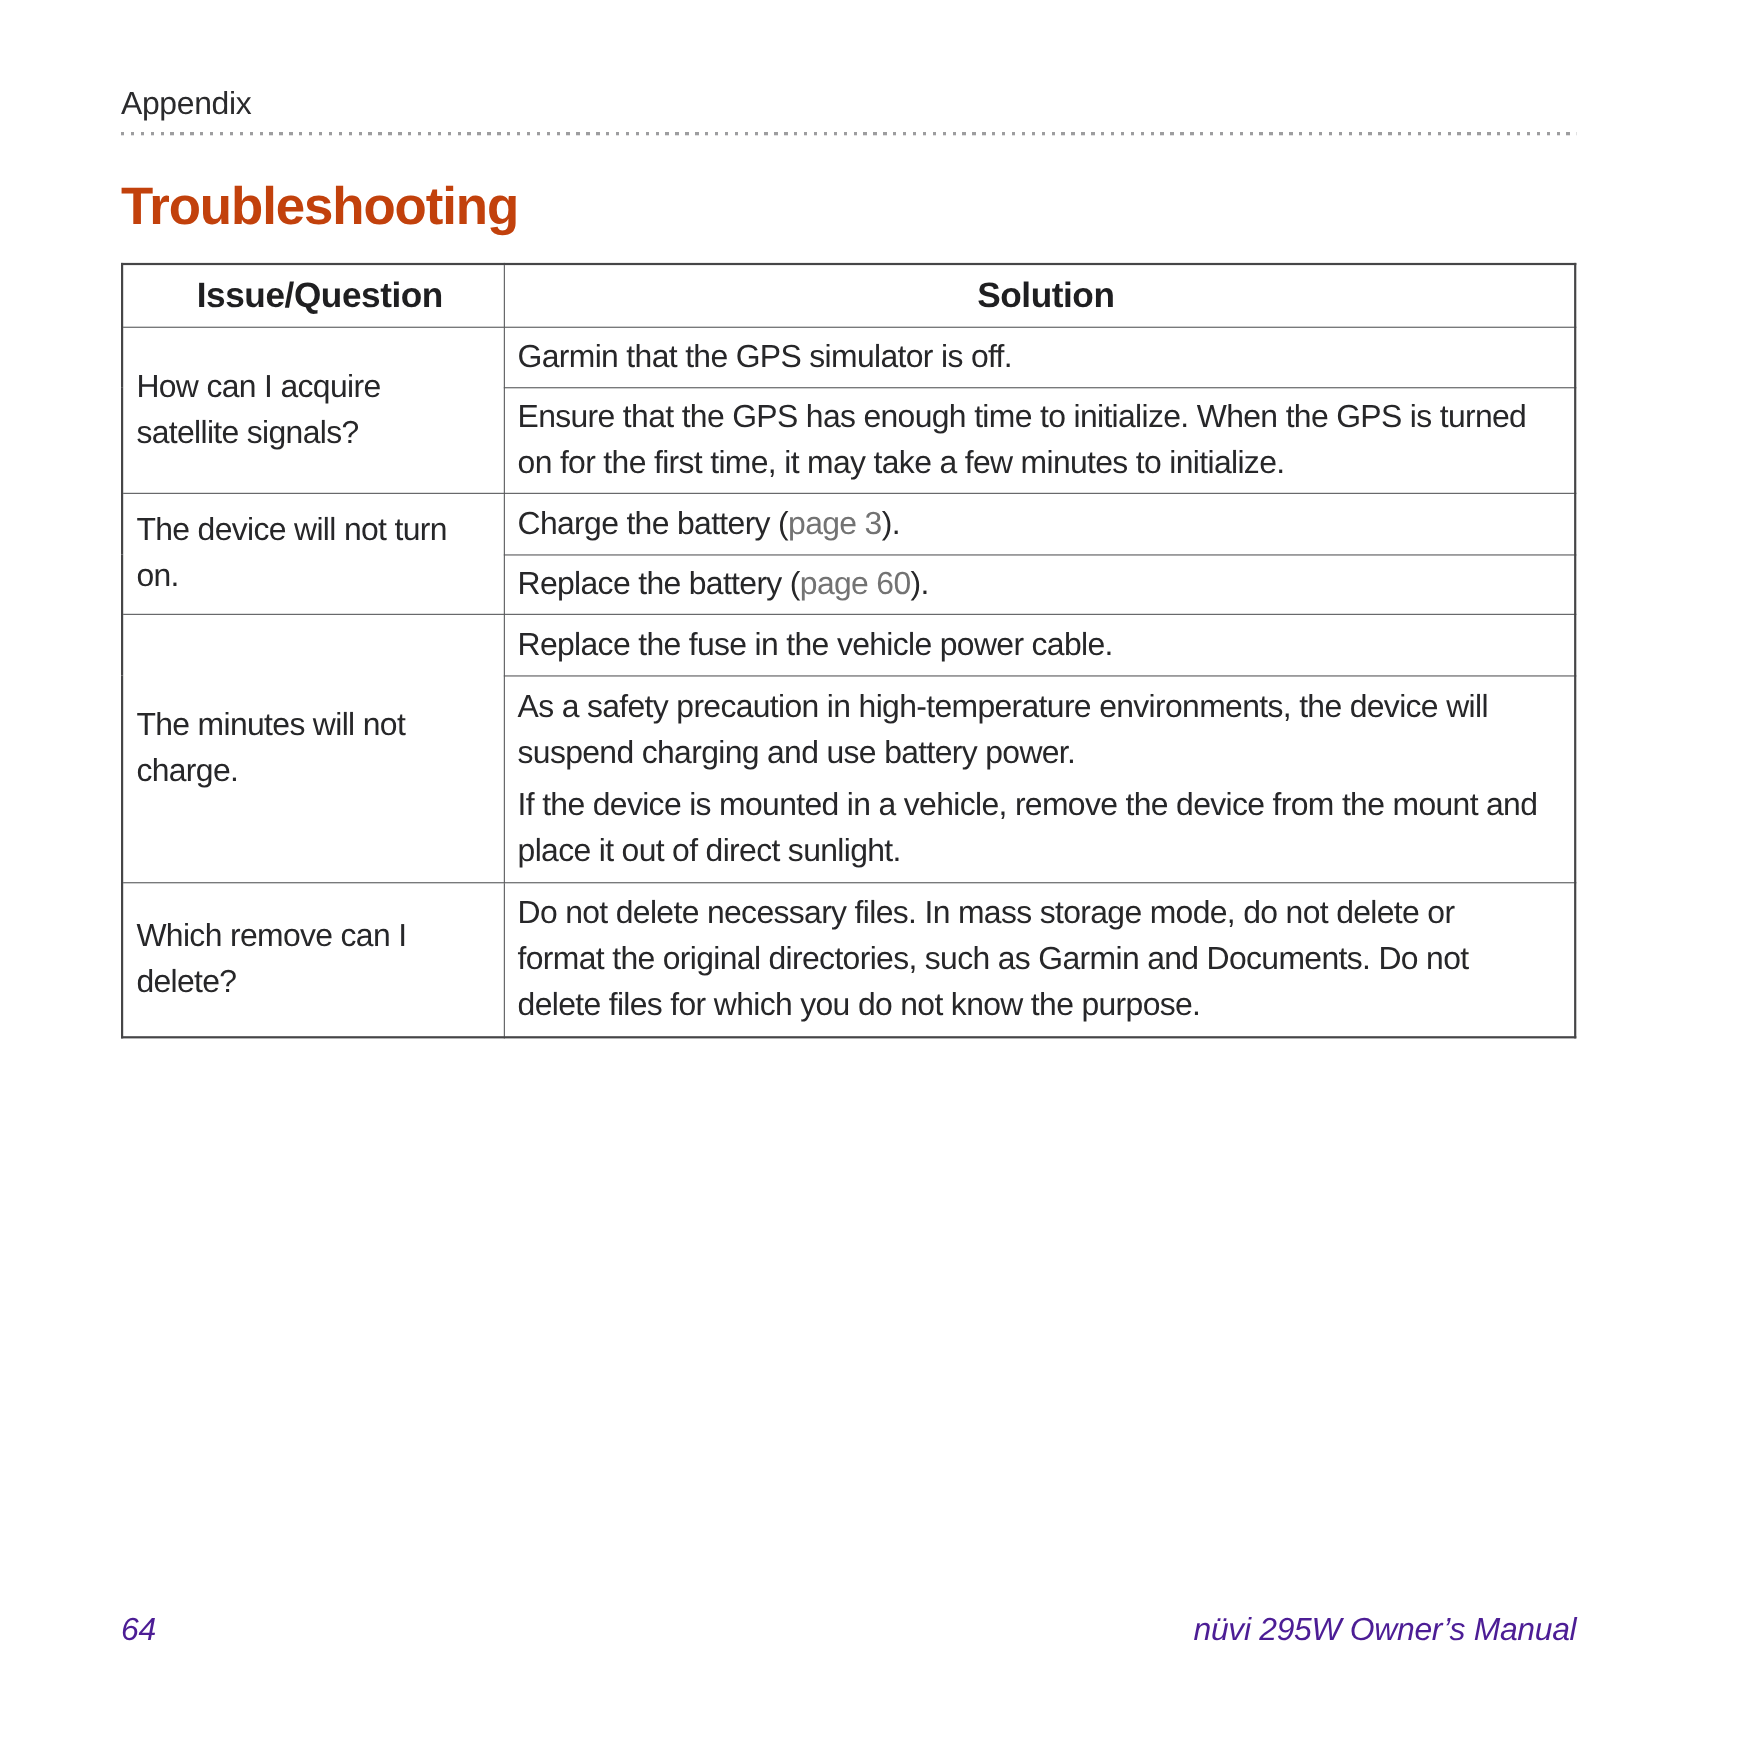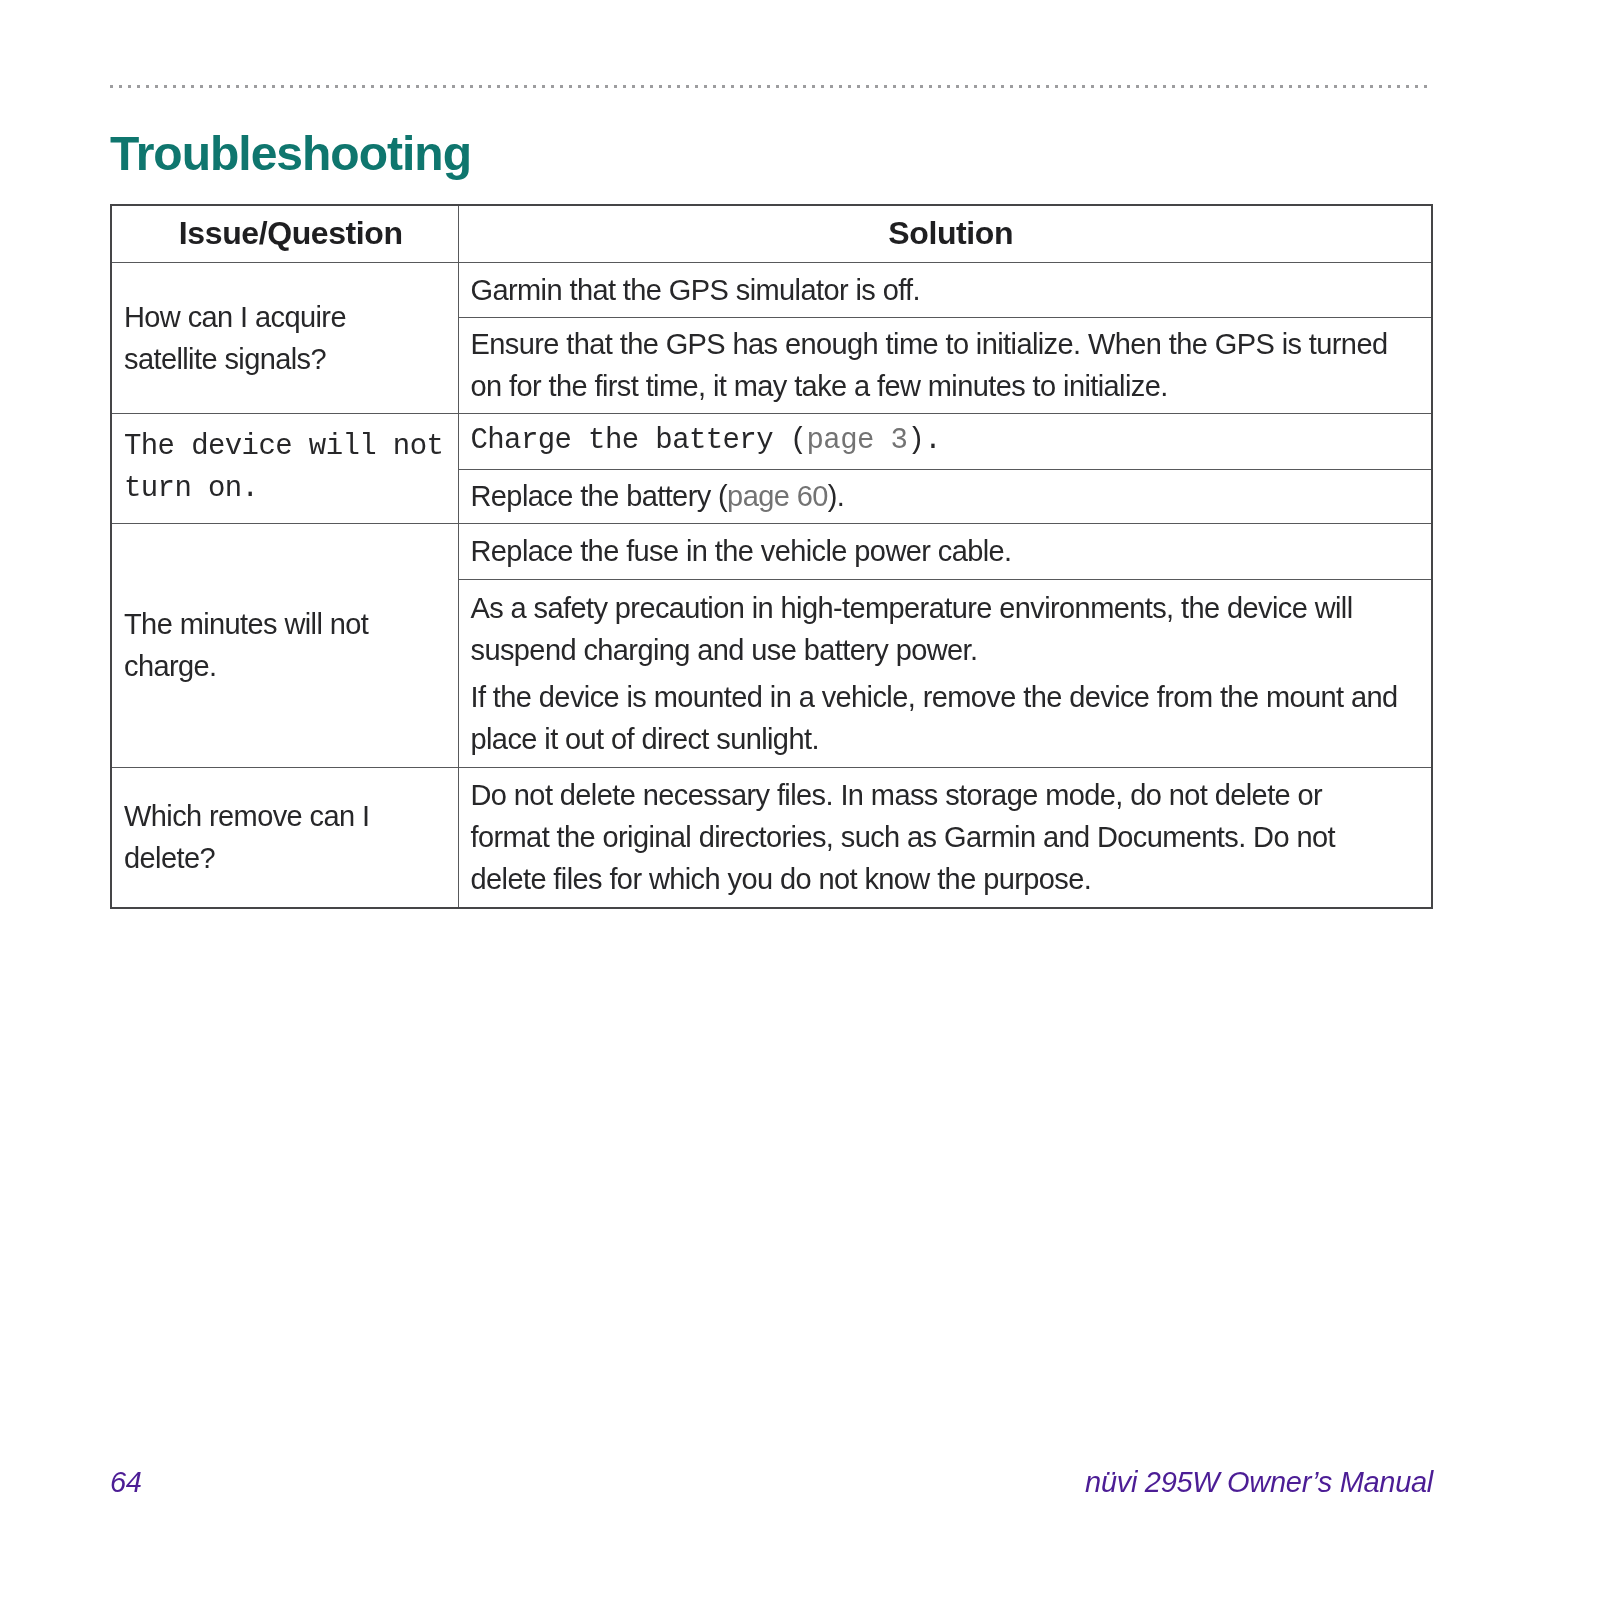--- a/index.html
+++ b/index.html
@@ -35,21 +35,21 @@
     background-size: 100% 3px;
     background-repeat: no-repeat;
   }
   
   .page-title {
     margin: 40px 0 0 0;
     font-size: 48px;
     line-height: 52px;
     font-weight: bold;
     letter-spacing: -1px;
-    color: #0f766e;
+    color: #c2410c;
   }
   
   table.ts-table {
     margin-top: 24px;
     border-collapse: collapse;
     width: 1323px;
     table-layout: fixed;
     border: 2.5px solid #454547;
   }
   .ts-table th, .ts-table td {
@@ -71,21 +71,21 @@
     font-size: 29px;
     line-height: 42px;
     letter-spacing: -0.6px;
     color: #272729;
   }
   .ts-table td p { margin: 0; max-width: 930px; }
   .ts-table td p + p { margin-top: 5px; }
   tr.hrow  { height: 57px; }
   tr.r1a   { height: 55px; }
   tr.r1b   { height: 96px; }
-  tr.r2a   { height: 56px; font-family: Liberation Mono, monospace; }
+  tr.r2a   { height: 56px; }
   tr.r2b   { height: 54px; }
   tr.r3a   { height: 56px; }
   tr.r3b   { height: 188px; }
   tr.r4    { height: 141px; }
   a.page-link {
     color: #737373;
     text-decoration: none;
     cursor: pointer;
   }
   
@@ -102,20 +102,21 @@
     color: #4c1d95;
     letter-spacing: -0.3px;
   }
 </style>
 </head>
 <body>
 
 <div class="page">
 
   <div class="running-header">
+    <div class="section-label">Appendix</div>
     <div class="dotted-divider"></div>
   </div>
 
   <h1 class="page-title">Troubleshooting</h1>
 
   <table class="ts-table">
     <colgroup>
       <col class="issue-col">
       <col>
     </colgroup>

